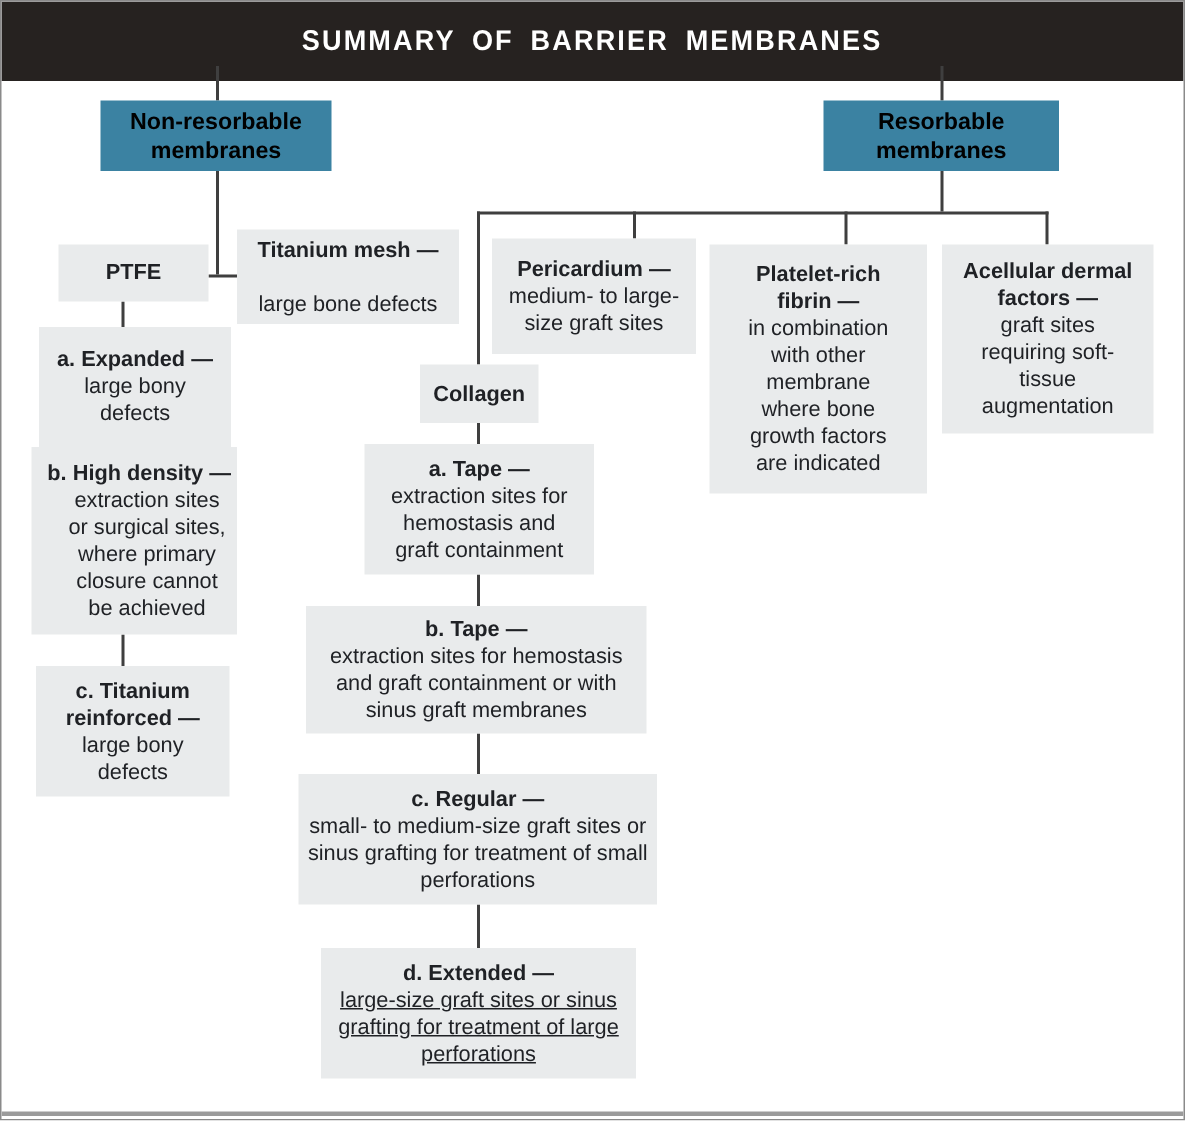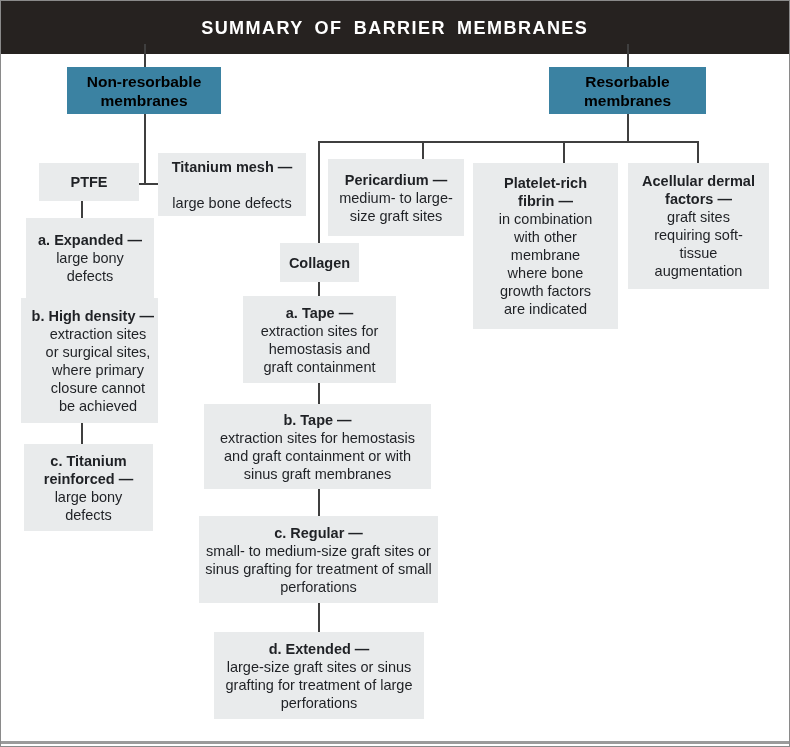--- a/index.html
+++ b/index.html
@@ -65,21 +65,21 @@
 
   
   .n-highdens .desc{max-width:112px;}
   .n-expanded .desc{max-width:100px;}
   .n-tireinf .desc{max-width:100px;}
   .n-platelet .heading{max-width:98px;}
   .n-platelet .desc{max-width:108px;}
   .n-acell .heading{max-width:114px;}
   .n-acell .desc{max-width:92px;}
   .n-plugs .desc{max-width:132px;}
-  .n-extended .desc{max-width:188px;}
+  .n-extended .desc{max-width:188px;text-decoration:underline;}
 </style>
 </head>
 <body>
 
 <div id="figure">
 
   <div class="title-bar">
     <span class="title-text">SUMMARY OF BARRIER MEMBRANES</span>
   </div>
 

